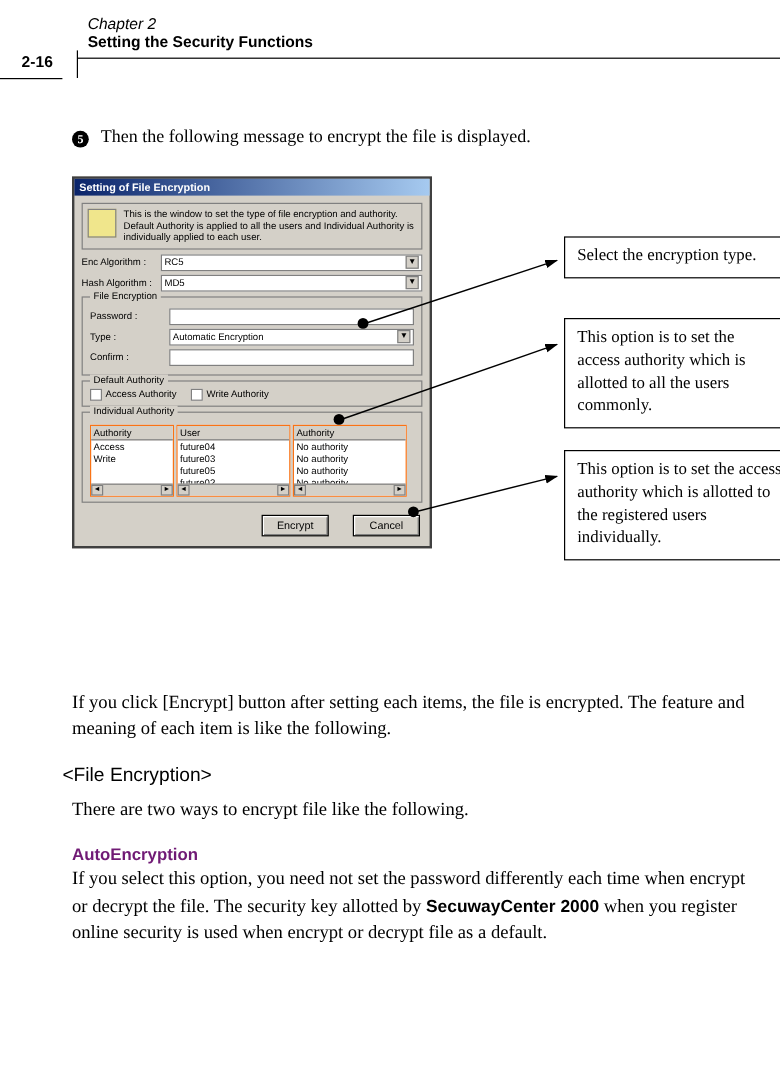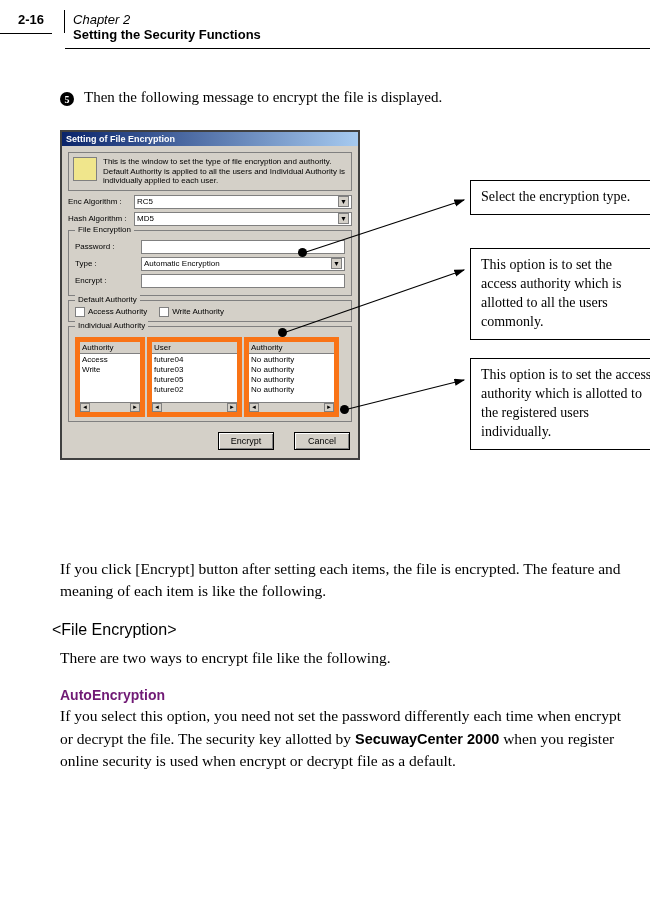--- a/index.html
+++ b/index.html
@@ -16,20 +16,21 @@
     display: flex;
     align-items: flex-start;
     padding: 10px 0 0 0;
   }
   .page-num {
     font-family: Arial, Helvetica, sans-serif;
     font-weight: bold;
     font-size: 13px;
     padding: 2px 20px 6px 18px;
     border-right: 1px solid #000;
+    margin-top: 32px;
   }
   .header-right {
     padding: 2px 0 6px 8px;
     flex: 1;
     border-bottom: 1px solid #000;
   }
   .chapter-line {
     font-family: Arial, Helvetica, sans-serif;
     font-size: 13px;
     font-style: italic;
@@ -167,24 +168,24 @@
     height: 10px;
     background: #fff;
     border: 1px solid #808080;
   }
   .list-grid {
     display: flex;
     gap: 2px;
     margin-top: 4px;
   }
   .list-col {
-    border: 5px solid #f97316;
-    background: #fff;
-    font-size: 8px;
-    height: 80px;
+    border: 1px solid #f97316;
+    background: #fff;
+    font-size: 8px;
+    height: 60px;
     position: relative;
   }
   .list-col.c1 { width: 70px; }
   .list-col.c2 { width: 95px; }
   .list-col.c3 { width: 95px; }
   .list-head {
     background: #d4d0c8;
     border-bottom: 1px solid #808080;
     padding: 1px 2px;
     font-size: 8px;
@@ -326,21 +327,21 @@
             <div class="text-input"></div>
           </div>
           <div class="form-row">
             <div class="form-label">Type :</div>
             <div class="combo">
               <span>Automatic Encryption</span>
               <span class="combo-btn">▼</span>
             </div>
           </div>
           <div class="form-row">
-            <div class="form-label">Encrypt :</div>
+            <div class="form-label">Confirm :</div>
             <div class="text-input"></div>
           </div>
         </div>
 
         <div class="groupbox">
           <div class="groupbox-title">Default Authority</div>
           <div class="checkbox-row">
             <span class="cb">
               <span class="cb-box"></span>
               <span>Access Authority</span>

